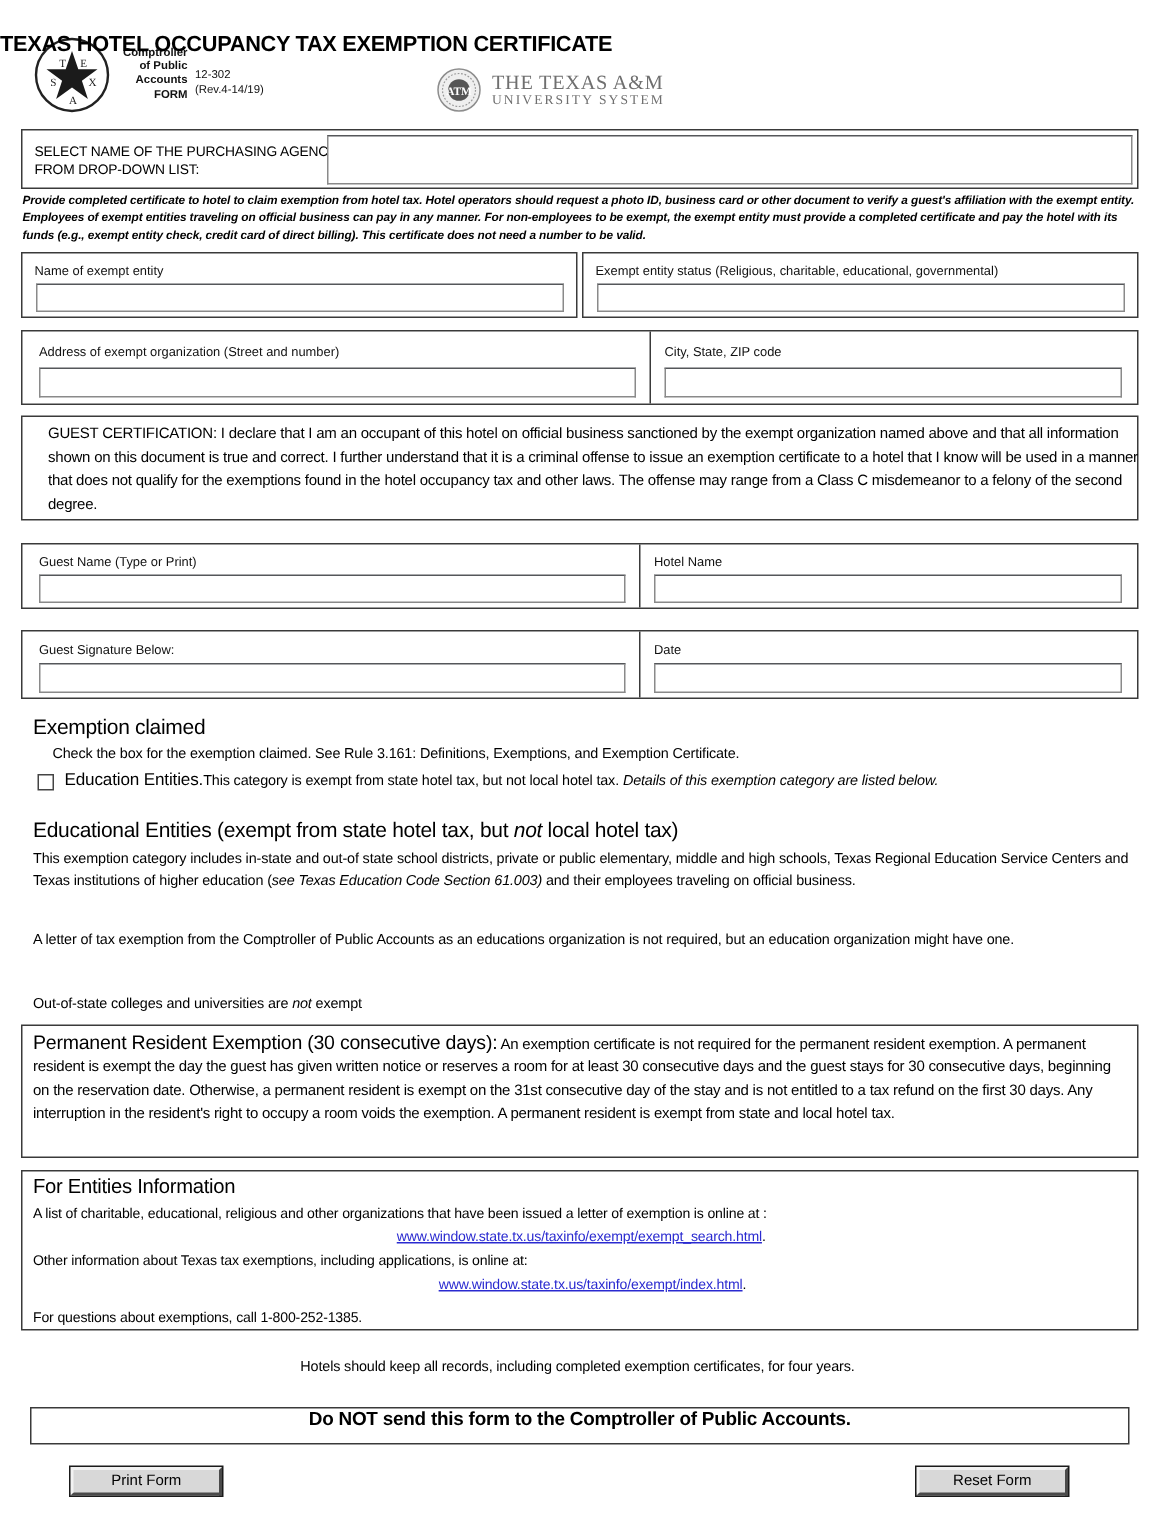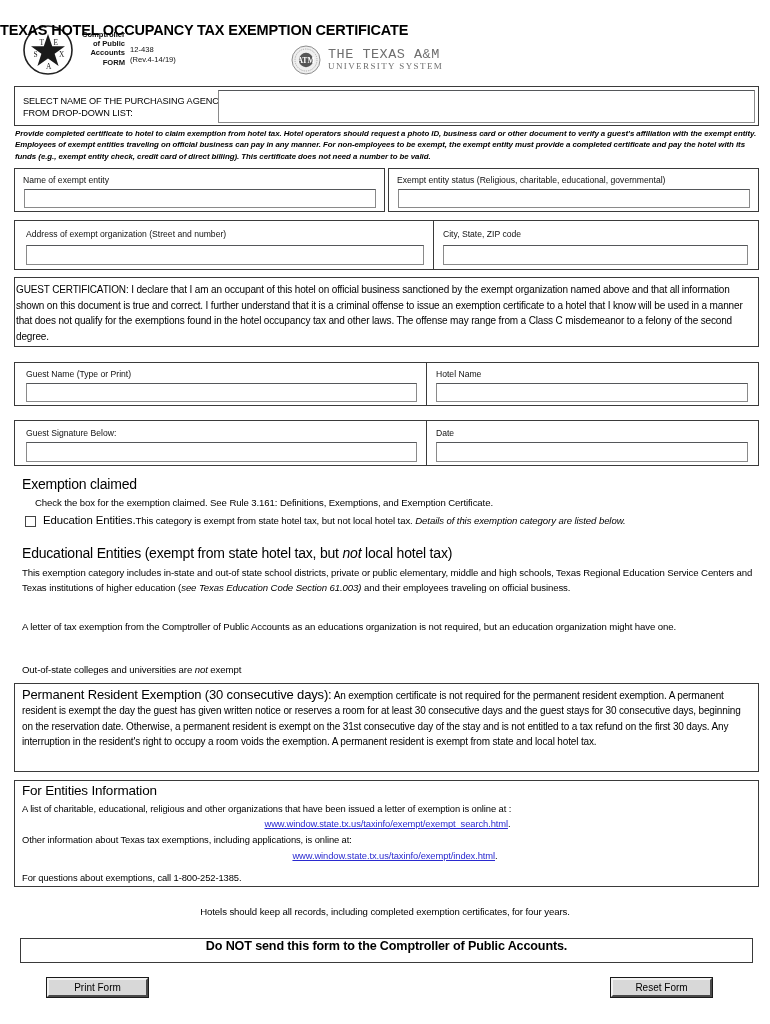--- a/index.html
+++ b/index.html
@@ -25,21 +25,21 @@
   }
   .form-num div:first-child{margin-bottom:1px;}
   .main-title{
     position:absolute;left:0;top:22px;width:770px;
     font-size:14.5px;font-weight:bold;letter-spacing:-0.2px;
     font-family:"Liberation Sans", sans-serif;
   }
   .tamu{position:absolute;left:291px;top:45px;display:flex;align-items:center;gap:7px;}
   .tamu-seal{width:30px;height:30px;flex:none;}
   .tamu-name{line-height:1.05;color:#6f6f6f;}
-  .tamu-l1{font-family:Liberation Mono, monospace;font-size:13.5px;letter-spacing:0.5px;}
+  .tamu-l1{font-family:Liberation Serif, serif;font-size:13.5px;letter-spacing:0.5px;}
   .tamu-l2{font-family:"Liberation Serif", serif;font-size:9px;letter-spacing:1.4px;}
 
   
   .box{position:absolute;border:1px solid #3a3a3a;box-sizing:border-box;background:#fff;}
   .field-label{
     font-size:8.6px;line-height:10px;color:#111;
     position:absolute;white-space:nowrap;
   }
   .input-box{
     position:absolute;box-sizing:border-box;background:#fff;
@@ -57,21 +57,21 @@
   
   .disclaimer{
     position:absolute;left:15px;top:128px;width:744px;
     font-size:7.9px;line-height:11.4px;font-style:italic;font-weight:bold;
     color:#000;letter-spacing:-0.06px;text-align:left;
   }
 
   
   .cert-box{position:absolute;left:14px;top:277px;width:745px;height:70px;border:1px solid #3a3a3a;box-sizing:border-box;}
   .cert-text{
-    position:absolute;left:1px;top:4px;width:730px;
+    position:absolute;left:17px;top:4px;width:730px;
     font-size:10px;line-height:15.5px;letter-spacing:-0.15px;
   }
 
   
   .h-sec{position:absolute;font-size:14px;font-weight:400;letter-spacing:-0.2px;
          font-family:"Liberation Sans", sans-serif;}
   .p-sec{position:absolute;font-size:9.6px;line-height:14.6px;letter-spacing:-0.1px;}
   .chk{
     position:absolute;width:11px;height:11px;border:1.4px solid #444;
     box-sizing:border-box;background:#fff;
@@ -132,21 +132,21 @@
       </svg>
 
       <div class="comptroller-text">
         <div>Comptroller</div>
         <div>of Public</div>
         <div>Accounts</div>
         <div>FORM</div>
       </div>
 
       <div class="form-num">
-        <div>12-438</div>
+        <div>12-302</div>
         <div>(Rev.4-14/19)</div>
       </div>
     </div>
 
     <div class="main-title">TEXAS HOTEL OCCUPANCY TAX EXEMPTION CERTIFICATE</div>
 
     <div class="tamu">
       <svg class="tamu-seal" viewBox="0 0 30 30">
         <circle cx="15" cy="15" r="14" fill="#efefef" stroke="#8d8d8d" stroke-width="1"></circle>
         <circle cx="15" cy="15" r="11" fill="none" stroke="#9a9a9a" stroke-width="0.8" stroke-dasharray="1.2 1.1"></circle>

